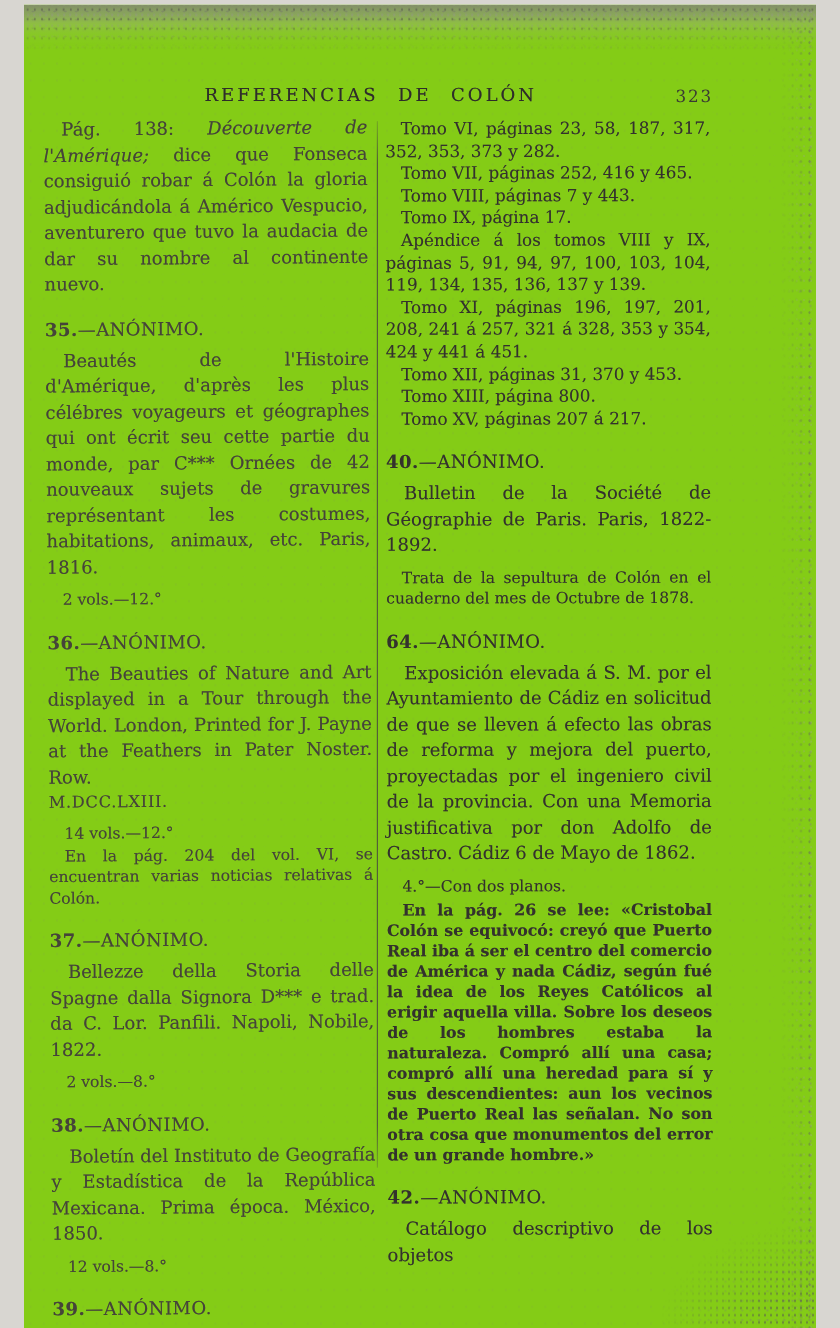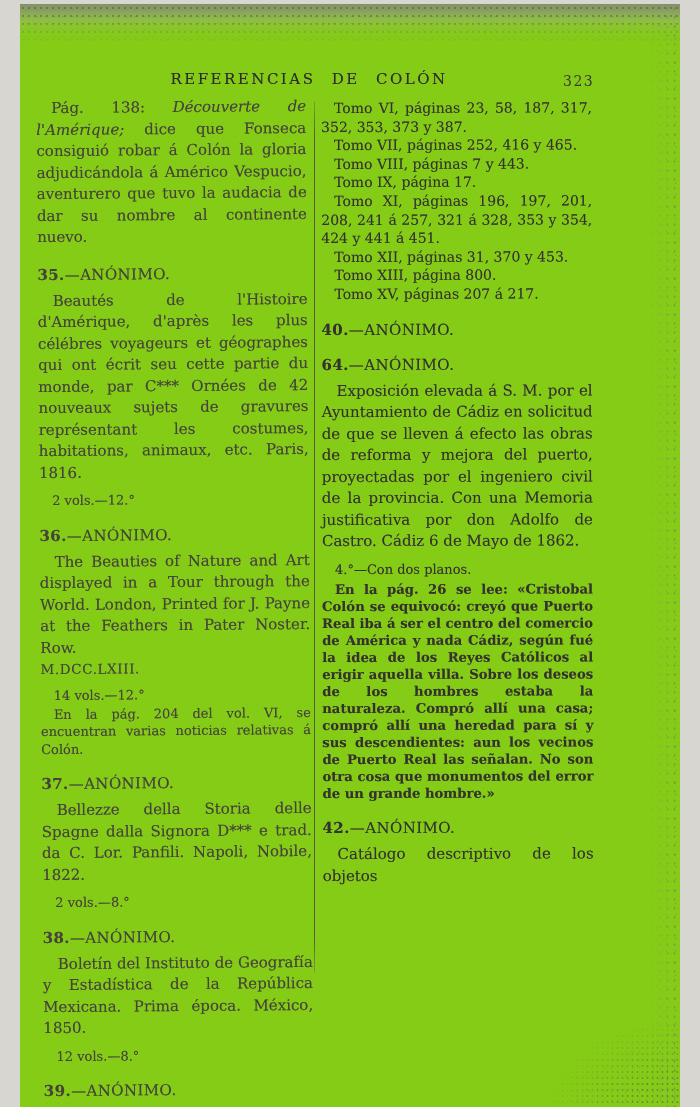--- a/index.html
+++ b/index.html
@@ -121,32 +121,35 @@
       <h3 class="entry-head"><span class="num">39.</span><span>—ANÓNIMO.</span></h3>
       <p class="body indent">Boletín de la Sociedad Geográfica de Madrid. Madrid, Fortanet, 1876-92.</p>
 
     </div>
 
   </section>
 
   <section class="col col-right">
 
     <div class="tomo-list">
-      <p class="tomo">Tomo VI, páginas 23, 58, 187, 317, 352, 353, 373 y 387.</p>
+      <p class="tomo">Tomo VI, páginas 23, 58, 187, 317, 352, 353, 373 y 282.</p>
       <p class="tomo">Tomo VII, páginas 252, 416 y 465.</p>
       <p class="tomo">Tomo VIII, páginas 7 y 443.</p>
       <p class="tomo">Tomo IX, página 17.</p>
+      <p class="tomo">Apéndice á los tomos VIII y IX, páginas 5, 91, 94, 97, 100, 103, 104, 119, 134, 135, 136, 137 y 139.</p>
       <p class="tomo">Tomo XI, páginas 196, 197, 201, 208, 241 á 257, 321 á 328, 353 y 354, 424 y 441 á 451.</p>
       <p class="tomo">Tomo XII, páginas 31, 370 y 453.</p>
       <p class="tomo">Tomo XIII, página 800.</p>
       <p class="tomo">Tomo XV, páginas 207 á 217.</p>
     </div>
 
     <div class="entry">
       <h3 class="entry-head"><span class="num">40.</span><span>—ANÓNIMO.</span></h3>
+      <p class="body indent">Bulletin de la Société de Géographie de Paris. Paris, 1822-1892.</p>
+      <p class="note">Trata de la sepultura de Colón en el cuaderno del mes de Octubre de 1878.</p>
     </div>
 
     <div class="entry">
       <h3 class="entry-head"><span class="num">64.</span><span>—ANÓNIMO.</span></h3>
       <p class="body indent">Exposición elevada á S. M. por el Ayuntamiento de Cádiz en solicitud de que se lleven á efecto las obras de reforma y mejora del puerto, proyectadas por el ingeniero civil de la provincia. Con una Memoria justificativa por don Adolfo de Castro. Cádiz 6 de Mayo de 1862.</p>
       <p class="note">4.°—Con dos planos.</p>
       <p class="quote">En la pág. 26 se lee: «Cristobal Colón se equivocó: creyó que Puerto Real iba á ser el centro del comercio de América y nada Cádiz, según fué la idea de los Reyes Católicos al erigir aquella villa. Sobre los deseos de los hombres estaba la naturaleza. Compró allí una casa; compró allí una heredad para sí y sus descendientes: aun los vecinos de Puerto Real las señalan. No son otra cosa que monumentos del error de un grande hombre.»</p>
     </div>
 
     <div class="entry">

